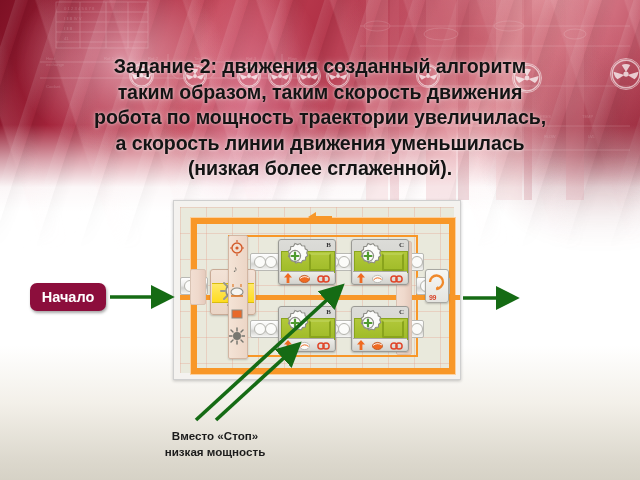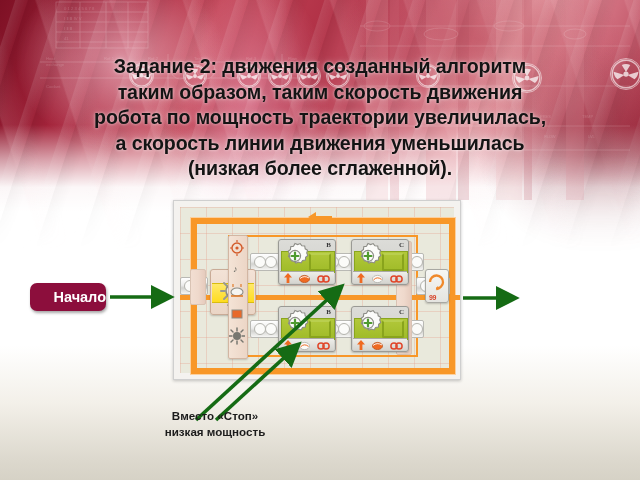--- a/index.html
+++ b/index.html
@@ -211,27 +211,27 @@
     border:1px solid #a8a8a2;border-radius:3px;
     box-shadow:0 1px 2px rgba(0,0,0,.2);
   }
 
   
   .pill{
     position:absolute;
     background:#8c0e3c;
     border-radius:7px;
     color:#ffffff;font-weight:bold;font-size:14.5px;
-    display:flex;align-items:center;justify-content:flex-end;
+    display:flex;align-items:center;justify-content:center;
     box-shadow:1px 2px 3px rgba(0,0,0,.35);
   }
 
   
   .caption{
-    position:absolute;left:110px;top:408px;width:210px;
+    position:absolute;left:110px;top:428px;width:210px;
     text-align:center;color:#1c1c1c;font-weight:bold;
     font-size:11.6px;line-height:15.5px;
   }
 
   
   .arrows{position:absolute;left:0;top:0;width:640px;height:480px;pointer-events:none;}
 </style>
 </head>
 <body>
 

